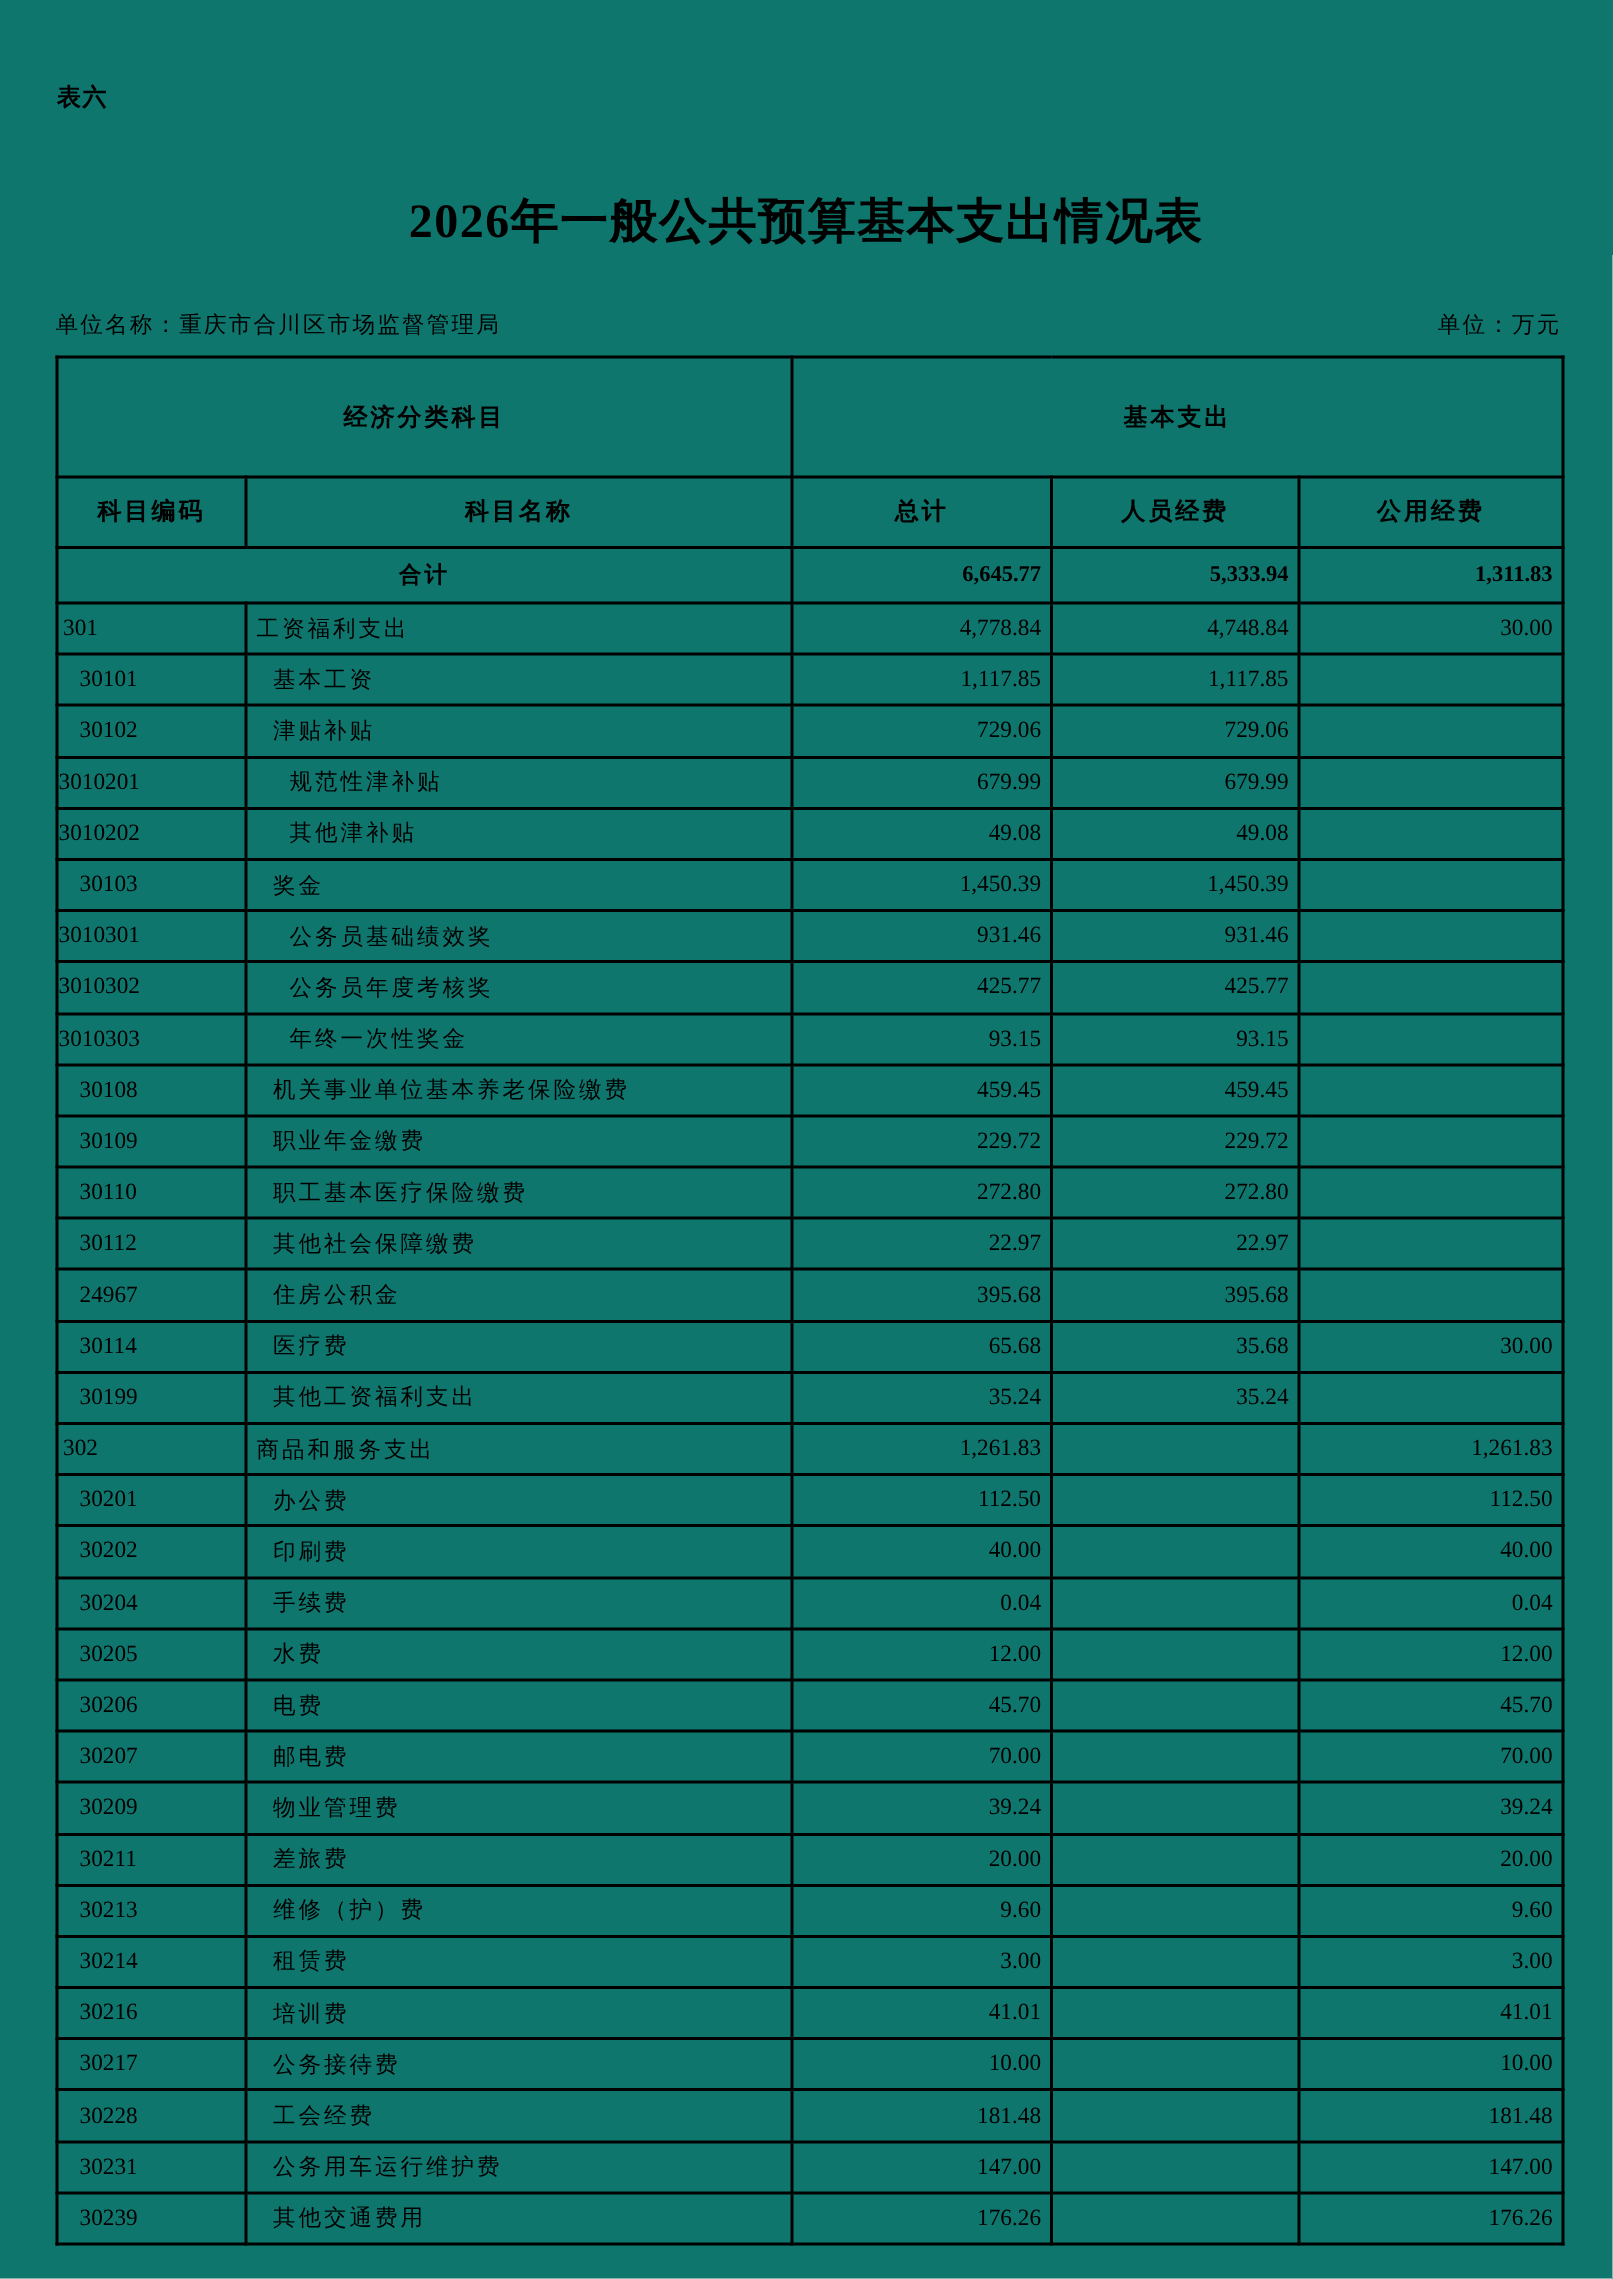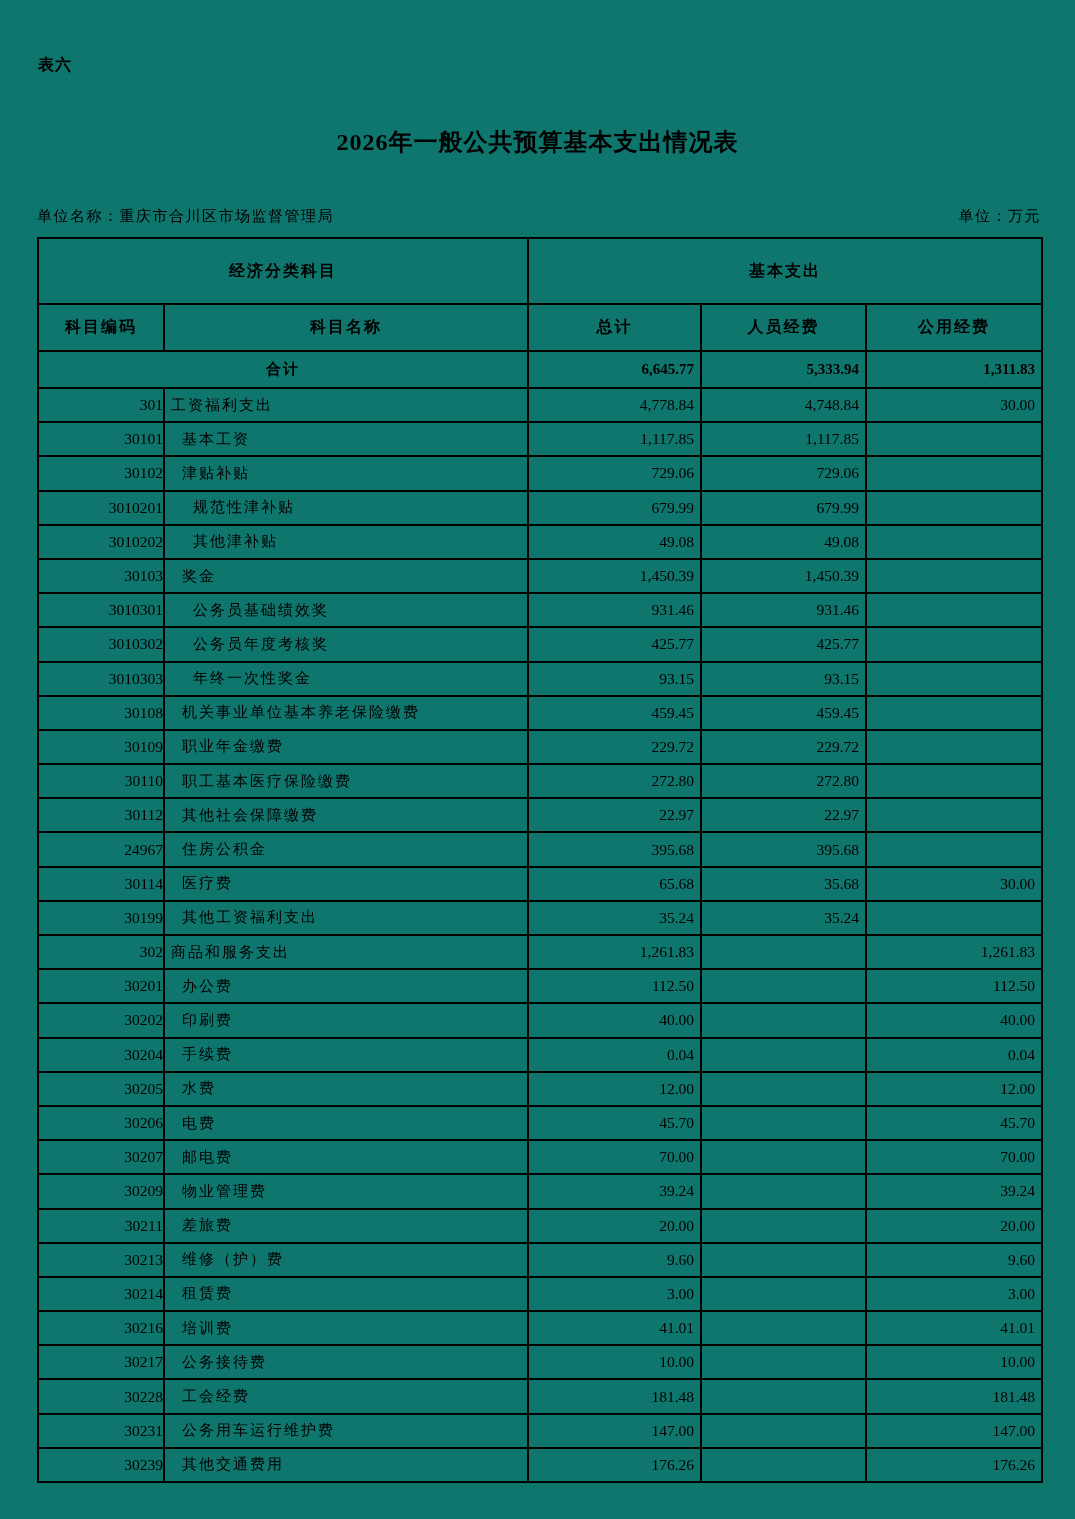--- a/index.html
+++ b/index.html
@@ -21,21 +21,21 @@
     font-weight: bold;
     font-family: "Liberation Sans", "DejaVu Sans", sans-serif;
     letter-spacing: 1px;
   }
   .page-title {
     position: absolute;
     left: 0;
     top: 126px;
     width: 100%;
     text-align: center;
-    font-size: 24px;
+    font-size: 32px;
     font-weight: bold;
     letter-spacing: 1px;
   }
   .meta-row {
     position: absolute;
     left: 37px;
     top: 207px;
     width: 1004px;
     display: flex;
     justify-content: space-between;
@@ -59,41 +59,41 @@
     border: 2px solid #000;
     overflow: hidden;
     white-space: nowrap;
   }
   table.budget thead th {
     font-size: 16px;
     font-weight: bold;
     text-align: center;
     letter-spacing: 2px;
   }
-  tr.hdr-group { height: 66px; }
+  tr.hdr-group { height: 80px; }
   tr.hdr-cols  { height: 47px; }
   tr.total-row { height: 37px; }
   tr.data-row  { height: 34.2px; }
   tr.total-row td {
     font-weight: bold;
     font-size: 15px;
   }
   td.total-label {
     text-align: center;
     letter-spacing: 2px;
     font-size: 16px;
   }
   td.num {
     text-align: right;
     padding-right: 6px;
     font-size: 15.5px;
   }
   td.code {
     font-size: 15.5px;
-    text-align: right;
+    text-align: left;
   }
   td.name {
     font-size: 15px;
     text-align: left;
     letter-spacing: 2px;
     font-family: Liberation Mono, monospace;
   }
   td.code.lvl0 { padding-left: 3px;  }
   td.code.lvl1 { padding-left: 14px; margin-left: 28px; }
   td.code.lvl2 { }

